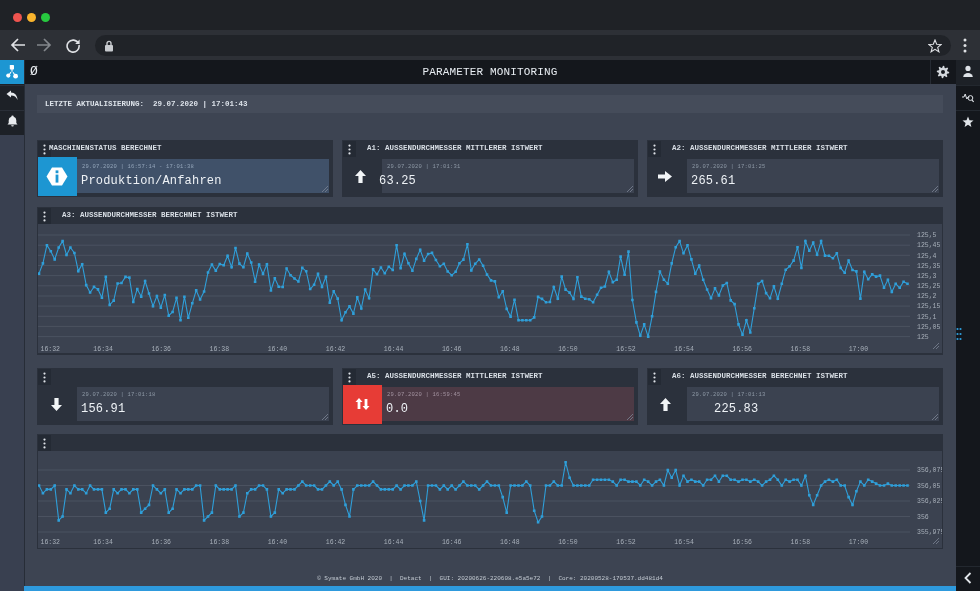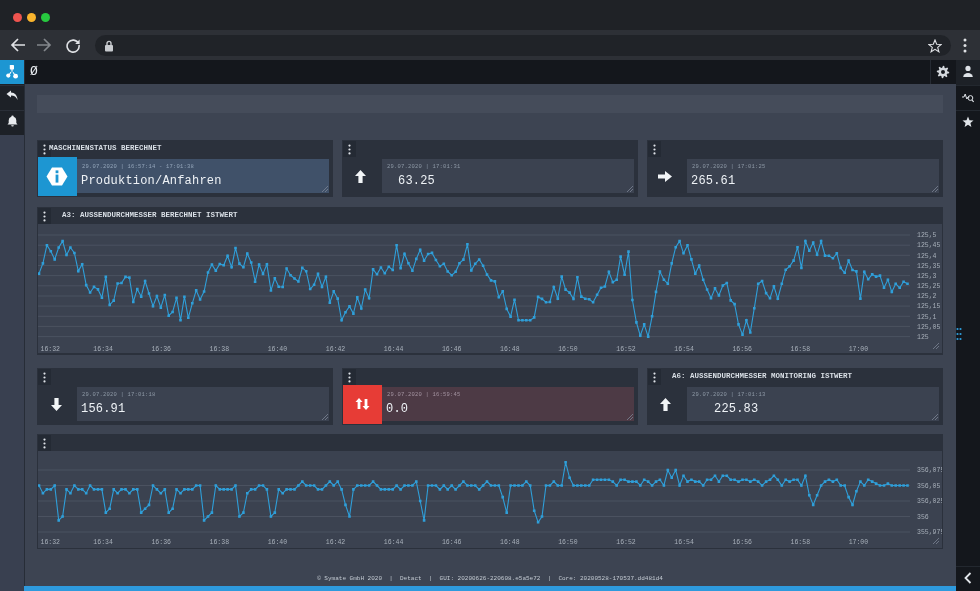--- a/index.html
+++ b/index.html
@@ -38,20 +38,21 @@
     <path d="M7 1 L8.7 5.2 L13.2 5.5 L9.7 8.4 L10.9 12.8 L7 10.3 L3.1 12.8 L4.3 8.4 L0.8 5.5 L5.3 5.2 Z" fill="none" stroke="#dfe1e5" stroke-width="1.1"></path>
     </svg>
   <svg class="abs" style="left:962px;top:38px" width="6" height="15" viewBox="0 0 6 15">
     <circle cx="3" cy="2" r="1.5" fill="#dfe1e5"></circle>
       <circle cx="3" cy="7.5" r="1.5" fill="#dfe1e5"></circle>
       <circle cx="3" cy="13" r="1.5" fill="#dfe1e5"></circle>
     </svg>
 
   <div class="abs" style="left:24px;top:60px;width:932px;height:24px;background:#14171c"></div>
   <div class="abs" style="left:30px;top:63px;color:#e8ecf0;font-size:13px;line-height:18px">Ø</div>
+  <div class="abs" style="left:24px;top:60px;width:932px;height:24px;line-height:24px;text-align:center;color:#e8edf2;font-size:11px;letter-spacing:0.15px">PARAMETER MONITORING</div>
   <div class="abs" style="left:930px;top:60px;width:1px;height:24px;background:#262b33"></div>
   <svg class="abs" style="left:936px;top:65px" width="14" height="14" viewBox="0 0 14 14">
     <path d="M7.00 0.80 L8.21 0.92 L8.68 2.93 L9.44 3.34 L11.38 2.62 L12.16 3.56 L11.07 5.32 L11.32 6.14 L13.20 7.00 L13.08 8.21 L11.07 8.68 L10.66 9.44 L11.38 11.38 L10.44 12.16 L8.68 11.07 L7.86 11.32 L7.00 13.20 L5.79 13.08 L5.32 11.07 L4.56 10.66 L2.62 11.38 L1.84 10.44 L2.93 8.68 L2.68 7.86 L0.80 7.00 L0.92 5.79 L2.93 5.32 L3.34 4.56 L2.62 2.62 L3.56 1.84 L5.32 2.93 L6.14 2.68Z M9.00 7.00 A2.0 2.0 0 1 0 5.00 7.00 A2.0 2.0 0 1 0 9.00 7.00 Z" fill="#d4d8dd" fill-rule="evenodd"></path>
     </svg>
 
   <div class="abs" style="left:0;top:60px;width:24px;height:531px;background:#394050"></div>
   <div class="abs" style="left:0;top:60px;width:24px;height:75px;background:#1d2127"></div>
   <div class="abs" style="left:0;top:60px;width:24px;height:24px;background:#1d96d2"></div>
   <svg class="abs" style="left:5px;top:63px" width="14" height="16" viewBox="0 0 14 16">
     <path d="M6 9.2 L4.3 11.5 M8 9.2 L9.8 11.8 M7 8.8 V5.5" stroke="#fff" stroke-width="1.1" fill="none"></path>
@@ -93,20 +94,21 @@
       <circle cx="4.5" cy="7" r="1.1" fill="#2e9fdd"></circle>
     <circle cx="1.5" cy="12" r="1.1" fill="#2e9fdd"></circle>
       <circle cx="4.5" cy="12" r="1.1" fill="#2e9fdd"></circle>
     </svg>
   <div class="abs" style="left:956px;top:566px;width:24px;height:1px;background:#23282f"></div>
   <svg class="abs" style="left:964px;top:572px" width="8" height="12" viewBox="0 0 8 12">
     <path d="M6.5 1 L1.5 6 L6.5 11" stroke="#e2e6ea" stroke-width="1.8" fill="none"></path>
     </svg>
 
   <div class="abs" style="left:37px;top:95px;width:906px;height:18px;background:#454c5a"></div>
+  <div class="abs" style="left:45px;top:95px;height:18px;line-height:18px;font-size:7.5px;font-weight:bold;color:#dde3ea">LETZTE AKTUALISIERUNG:&nbsp;&nbsp;29.07.2020 | 17:01:43</div>
 
   <div class="card" style="left:37px;top:140px;width:296px;height:57px"></div>
   <div class="kcell" style="left:38px;top:141px"></div>
   <svg class="abs" style="left:42px;top:144px" width="5" height="11" viewBox="0 0 5 11">
       <circle cx="2.5" cy="1.6" r="1.1" fill="#dfe3e8"></circle>
       <circle cx="2.5" cy="5.5" r="1.1" fill="#dfe3e8"></circle>
       <circle cx="2.5" cy="9.4" r="1.1" fill="#dfe3e8"></circle>
     </svg>
   <div class="hdr" style="left:49px;top:140px">MASCHINENSTATUS BERECHNET</div>
   <div class="abs" style="left:38px;top:157px;width:39px;height:39px;background:#1d96d2"></div>
@@ -122,37 +124,39 @@
       <path d="M7 1 L1 7 M7 4 L4 7" stroke="#7b8494" stroke-width="0.8" fill="none"></path>
     </svg>
 
   <div class="card" style="left:342px;top:140px;width:296px;height:57px"></div>
   <div class="kcell" style="left:343px;top:141px"></div>
   <svg class="abs" style="left:347px;top:144px" width="5" height="11" viewBox="0 0 5 11">
       <circle cx="2.5" cy="1.6" r="1.1" fill="#dfe3e8"></circle>
       <circle cx="2.5" cy="5.5" r="1.1" fill="#dfe3e8"></circle>
       <circle cx="2.5" cy="9.4" r="1.1" fill="#dfe3e8"></circle>
     </svg>
+  <div class="hdr" style="left:367px;top:140px">A1: AUSSENDURCHMESSER MITTLERER ISTWERT</div>
   <svg class="abs" style="left:354px;top:169px" width="13" height="15" viewBox="0 0 13 15">
       <path d="M1 7 L6.5 1 L12 7 H8.6 V14 H4.4 V7 Z" fill="#f2f5f7"></path>
     </svg>
   <div class="panel" style="left:382px;top:159px;width:252px;height:34px"></div>
   <div class="ts" style="left:387px;top:163px">29.07.2020 | 17:01:31</div>
-  <div class="val" style="left:398px;top:174px">63.25</div>
+  <div class="val" style="left:379px;top:174px">63.25</div>
   <svg class="abs" style="left:626px;top:185px" width="8" height="8" viewBox="0 0 8 8">
       <path d="M7 1 L1 7 M7 4 L4 7" stroke="#7b8494" stroke-width="0.8" fill="none"></path>
     </svg>
 
   <div class="card" style="left:647px;top:140px;width:296px;height:57px"></div>
   <div class="kcell" style="left:648px;top:141px"></div>
   <svg class="abs" style="left:652px;top:144px" width="5" height="11" viewBox="0 0 5 11">
       <circle cx="2.5" cy="1.6" r="1.1" fill="#dfe3e8"></circle>
       <circle cx="2.5" cy="5.5" r="1.1" fill="#dfe3e8"></circle>
       <circle cx="2.5" cy="9.4" r="1.1" fill="#dfe3e8"></circle>
     </svg>
+  <div class="hdr" style="left:672px;top:140px">A2: AUSSENDURCHMESSER MITTLERER ISTWERT</div>
   <svg class="abs" style="left:657px;top:170px" width="16" height="13" viewBox="0 0 16 13">
       <path d="M8 1 L15 6.5 L8 12 V8.6 H1 V4.4 H8 Z" fill="#f2f5f7"></path>
     </svg>
   <div class="panel" style="left:687px;top:159px;width:252px;height:34px"></div>
   <div class="ts" style="left:692px;top:163px">29.07.2020 | 17:01:25</div>
   <div class="val" style="left:691px;top:174px">265.61</div>
   <svg class="abs" style="left:931px;top:185px" width="8" height="8" viewBox="0 0 8 8">
       <path d="M7 1 L1 7 M7 4 L4 7" stroke="#7b8494" stroke-width="0.8" fill="none"></path>
     </svg>
 
@@ -225,40 +229,41 @@
       <path d="M7 1 L1 7 M7 4 L4 7" stroke="#7b8494" stroke-width="0.8" fill="none"></path>
     </svg>
 
   <div class="card" style="left:342px;top:368px;width:296px;height:57px"></div>
   <div class="kcell" style="left:343px;top:369px"></div>
   <svg class="abs" style="left:347px;top:372px" width="5" height="11" viewBox="0 0 5 11">
       <circle cx="2.5" cy="1.6" r="1.1" fill="#dfe3e8"></circle>
       <circle cx="2.5" cy="5.5" r="1.1" fill="#dfe3e8"></circle>
       <circle cx="2.5" cy="9.4" r="1.1" fill="#dfe3e8"></circle>
     </svg>
+  <div class="hdr" style="left:367px;top:368px">A5: AUSSENDURCHMESSER MITTLERER ISTWERT</div>
   <div class="abs" style="left:343px;top:385px;width:39px;height:39px;background:#e73c36"></div>
   <svg class="abs" style="left:355px;top:397px" width="15" height="14" viewBox="0 0 15 14">
       <path d="M0.5 5 L4 1 L7.5 5 H5.4 V12 H2.6 V5 Z" fill="#fff"></path>
       <path d="M7.5 9 L11 13 L14.5 9 H12.4 V2 H9.6 V9 Z" fill="#fff"></path>
     </svg>
   <div class="panel" style="left:382px;top:387px;width:252px;height:34px;background:#4d3a45"></div>
   <div class="ts" style="left:387px;top:391px;color:#a393a0">29.07.2020 | 16:59:45</div>
   <div class="val" style="left:386px;top:402px">0.0</div>
   <svg class="abs" style="left:626px;top:413px" width="8" height="8" viewBox="0 0 8 8">
       <path d="M7 1 L1 7 M7 4 L4 7" stroke="#7b8494" stroke-width="0.8" fill="none"></path>
     </svg>
 
   <div class="card" style="left:647px;top:368px;width:296px;height:57px"></div>
   <div class="kcell" style="left:648px;top:369px"></div>
   <svg class="abs" style="left:652px;top:372px" width="5" height="11" viewBox="0 0 5 11">
       <circle cx="2.5" cy="1.6" r="1.1" fill="#dfe3e8"></circle>
       <circle cx="2.5" cy="5.5" r="1.1" fill="#dfe3e8"></circle>
       <circle cx="2.5" cy="9.4" r="1.1" fill="#dfe3e8"></circle>
     </svg>
-  <div class="hdr" style="left:672px;top:368px">A6: AUSSENDURCHMESSER MONITORING ISTWERT</div>
+  <div class="hdr" style="left:672px;top:368px">A6: AUSSENDURCHMESSER BERECHNET ISTWERT</div>
   <svg class="abs" style="left:659px;top:397px" width="13" height="15" viewBox="0 0 13 15">
       <path d="M1 7 L6.5 1 L12 7 H8.6 V14 H4.4 V7 Z" fill="#f2f5f7"></path>
     </svg>
   <div class="panel" style="left:687px;top:387px;width:252px;height:34px"></div>
   <div class="ts" style="left:692px;top:391px">29.07.2020 | 17:01:13</div>
   <div class="val" style="left:714px;top:402px">225.83</div>
   <svg class="abs" style="left:931px;top:413px" width="8" height="8" viewBox="0 0 8 8">
       <path d="M7 1 L1 7 M7 4 L4 7" stroke="#7b8494" stroke-width="0.8" fill="none"></path>
     </svg>
 

